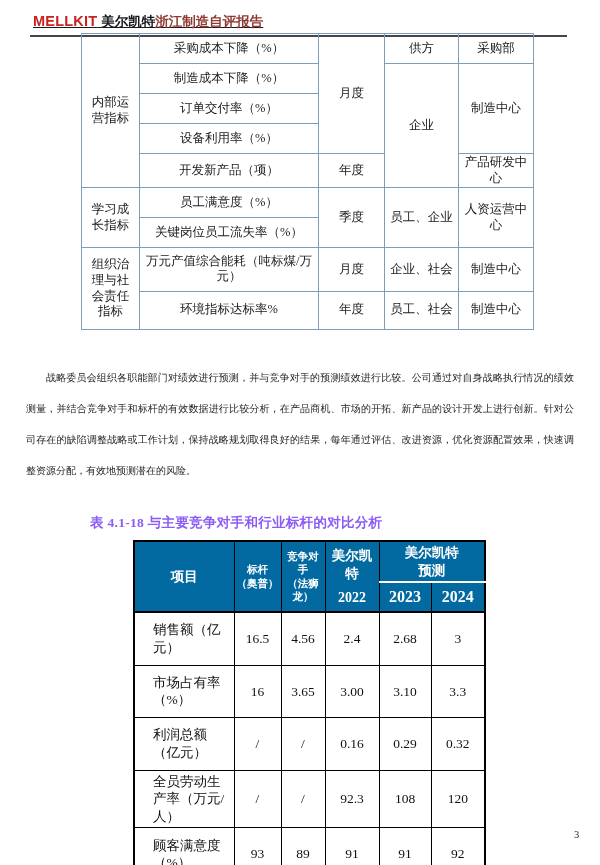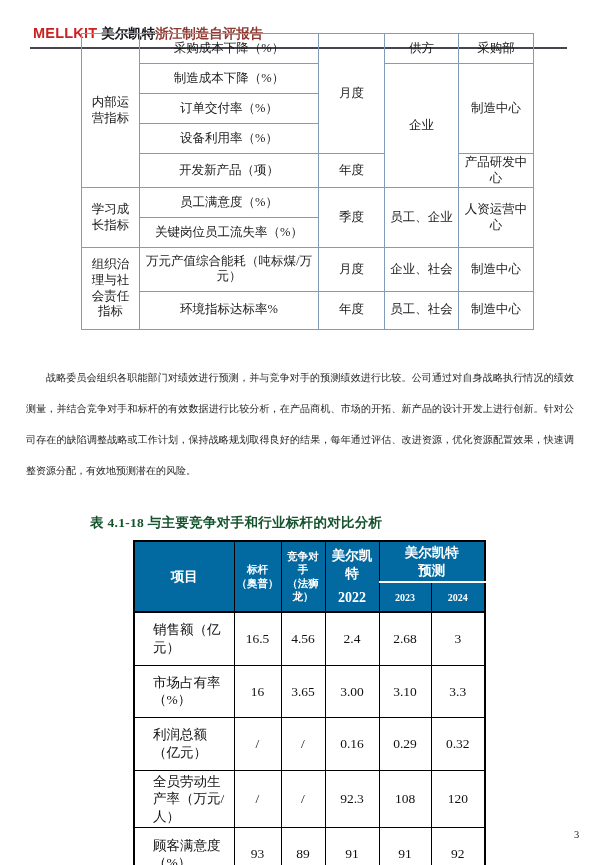--- a/index.html
+++ b/index.html
@@ -5,23 +5,24 @@
   * { margin:0; padding:0; box-sizing:border-box; }
   html,body { background:#e8e8e8; }
   .page {
     position:relative; width:600px; height:865px; margin:0 auto;
     background:#ffffff; overflow:hidden;
     font-family:"Liberation Serif","DejaVu Serif",serif; color:#1a1a1a;
   }
 
   
   .doc-header {
-    position:absolute; left:30px; top:22px; width:537px;
+    position:absolute; left:30px; top:10px; width:537px;
     border-bottom:2px solid #45454d; padding:2px 0 4px 3px;
     white-space:nowrap;
+    text-decoration:underline;
   }
   .logo-text {
     font-family:"Liberation Sans","DejaVu Sans",sans-serif;
     font-weight:bold; font-size:14.5px; color:#cc2121; letter-spacing:.2px;
   }
   .company-name { font-weight:bold; font-size:13.5px; color:#16161c; }
   .subtitle     { font-weight:bold; font-size:13.5px; color:#8e3a32; }
 
   
   .t1 {
@@ -45,39 +46,39 @@
   }
   .sec-paragraph {
     position:absolute; left:26px; top:362px; width:548px;
     font-size:10px; line-height:31px; text-align:justify;
     text-indent:2em; color:#1f1f1f;
   }
 
   
   .t2-caption {
     position:absolute; left:90px; top:514px;
-    font-size:13.5px; font-weight:bold; color:#14532d; letter-spacing:.3px;
+    font-size:13.5px; font-weight:bold; color:#8b5cf6; letter-spacing:.3px;
   }
   .t2 {
     position:absolute; left:133px; top:540px; width:351px;
     border-collapse:collapse; table-layout:fixed;
     font-size:13.5px; color:#111;
     border:2px solid #000;
   }
   .t2 th, .t2 td { border:1px solid #000; vertical-align:middle; }
   .t2 thead th {
     background:#0369a1; color:#ffffff; font-weight:bold; text-align:center;
     padding:2px 2px;
   }
   .t2 .h1 { height:36px; }
   .t2 .h2 { height:30px; }
   .th-small { font-size:10.5px; line-height:1.25; }
   .th-company .cyear { margin-top:7px; font-size:14px; }
   .th-forecast { border-bottom:2px solid #fff; line-height:1.3; }
-  .t2 .h2 th { border-top:2px solid #fff; font-size:10px; }
+  .t2 .h2 th { border-top:2px solid #fff; font-size:16px; }
   .th-y23 { border-right:2px solid #fff; }
   .th-y24 { border-left:2px solid #fff; }
   .t2 tbody tr:first-child td { border-top:2px solid #000; }
   .t2 tbody td { text-align:center; padding:17px 3px; line-height:1.3; }
   .t2 tbody td.item { text-align:left; padding:2px 8px 2px 18px; }
   .t2 tbody tr.r1 { height:34px; }
   .t2 tbody tr.r2 { height:35px; }
   .t2 tbody tr.r3 { height:35px; }
   .t2 tbody tr.r4 { height:50px; }
   .t2 tbody tr.r5 { height:35px; }

